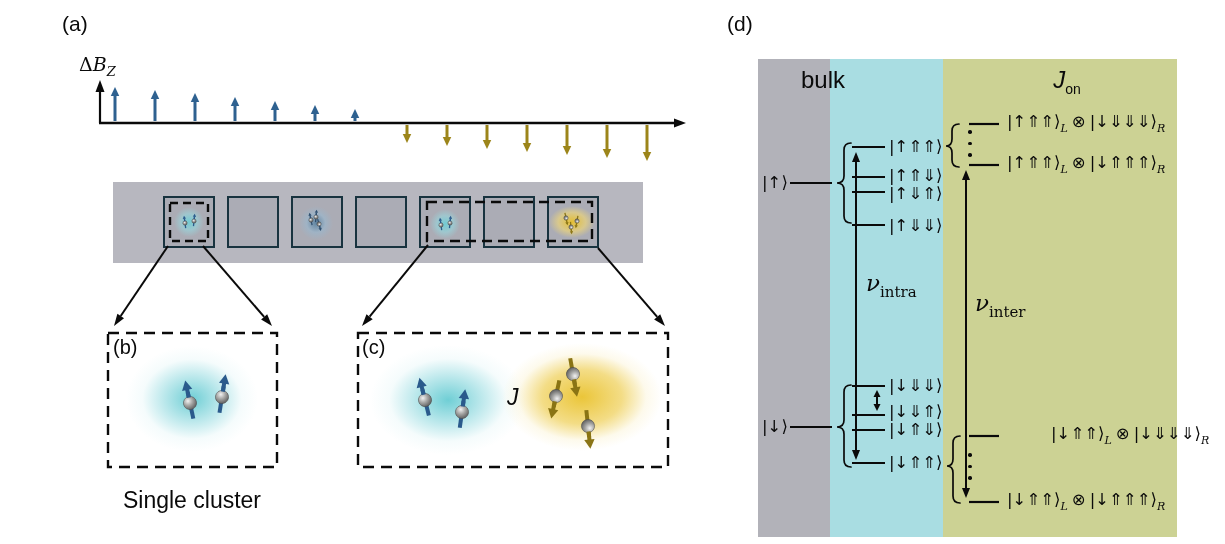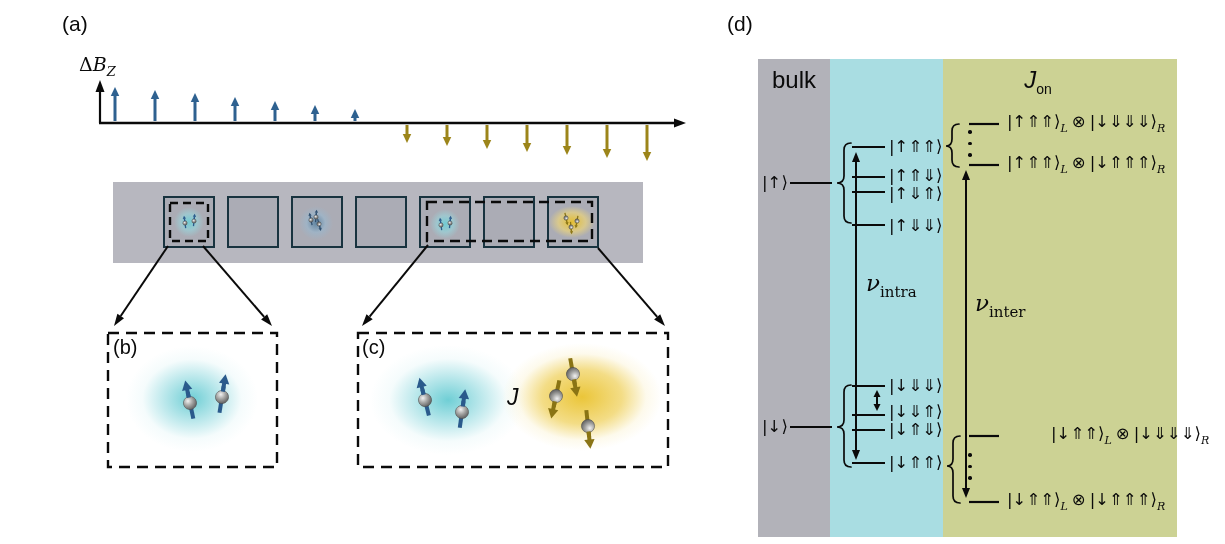--- a/index.html
+++ b/index.html
@@ -17,21 +17,21 @@
   .mini-teal{background:radial-gradient(circle closest-side,rgba(110,205,212,.95),rgba(150,220,226,.55) 55%,rgba(255,255,255,0) 100%);}
   .mini-blue{background:radial-gradient(circle closest-side,rgba(90,130,160,.92),rgba(150,185,210,.55) 55%,rgba(255,255,255,0) 100%);}
   .mini-yellow{background:radial-gradient(ellipse closest-side,rgba(231,191,46,.95),rgba(240,215,120,.65) 60%,rgba(255,255,255,0) 100%);}
   .ell{position:absolute;z-index:2;border-radius:50%;}
   .teal-ell{background:radial-gradient(ellipse closest-side,rgba(104,204,211,.95) 0%,rgba(140,216,222,.55) 45%,rgba(215,242,244,.25) 75%,rgba(255,255,255,0) 100%);}
   .yellow-ell{background:radial-gradient(ellipse closest-side,rgba(233,193,42,.93) 0%,rgba(240,211,100,.78) 50%,rgba(250,240,200,.35) 80%,rgba(255,255,255,0) 100%);}
   .col{position:absolute;top:59px;height:478px;z-index:1;}
   .col-bulk{left:758px;width:72px;background:#b2b2b9;}
   .col-bound{left:830px;width:113px;background:#a9dde2;}
   .col-jon{left:943px;width:234px;background:#ccd294;}
-  .hdr{position:absolute;top:66px;font-size:24px;text-align:center;z-index:10;}
+  .hdr{position:absolute;top:66px;font-size:24px;text-align:center;z-index:10;padding-left:29px;}
   .hdr i{font-style:italic;}
   .hdr sub{font-size:14px;font-style:normal;}
   .ket{position:absolute;font-family:"DejaVu Sans",sans-serif;font-size:16.5px;
        white-space:nowrap;transform:translateY(-50%);z-index:10;line-height:1;}
   .ket sub{font-size:11px;font-style:italic;font-family:"DejaVu Serif",serif;}
   .ket .op{margin:0 4px;}
   .nu{position:absolute;font-family:"DejaVu Serif",serif;font-style:italic;font-size:23px;z-index:10;line-height:1;}
   .nu sub{font-size:15px;font-style:normal;}
   .jlabel{position:absolute;font-style:italic;font-size:23px;z-index:10;}
   .vdots{position:absolute;display:flex;flex-direction:column;gap:8px;z-index:10;}
@@ -256,20 +256,21 @@
         <polygon points="877,411 880.5,404 873.5,404" fill="#0a0a0a"></polygon>
       </g>
     <rect x="170" y="203" width="38" height="38" fill="none" stroke="#0a0a0a" stroke-width="2.4" stroke-dasharray="8 5"></rect>
     <rect x="427" y="202" width="165" height="39" fill="none" stroke="#0a0a0a" stroke-width="2.4" stroke-dasharray="10 6"></rect>
     <rect x="108" y="333" width="169" height="134" fill="none" stroke="#0a0a0a" stroke-width="2.4" stroke-dasharray="11 7"></rect>
     <rect x="358" y="333" width="310" height="134" fill="none" stroke="#0a0a0a" stroke-width="2.4" stroke-dasharray="11 7"></rect>
   </svg>
 
   <div class="sub-label" style="left:113px;top:336px">(b)</div>
   <div class="sub-label" style="left:362px;top:336px">(c)</div>
+  <div class="caption" style="left:92px;top:487px;width:200px">Single cluster</div>
   <div class="jlabel" style="left:507px;top:384px">J</div>
 
   <div class="hdr" style="left:758px;width:72px">bulk</div>
   <div class="hdr" style="left:943px;width:190px"><i>J</i><sub>on</sub></div>
 
   <div class="ket" style="left:762px;top:183px">|↑⟩</div>
   <div class="ket" style="left:762px;top:427px">|↓⟩</div>
 
   <div class="nu" style="left:866px;top:272px"><span>ν</span><sub>intra</sub></div>
   <div class="nu" style="left:975px;top:292px"><span>ν</span><sub>inter</sub></div>

